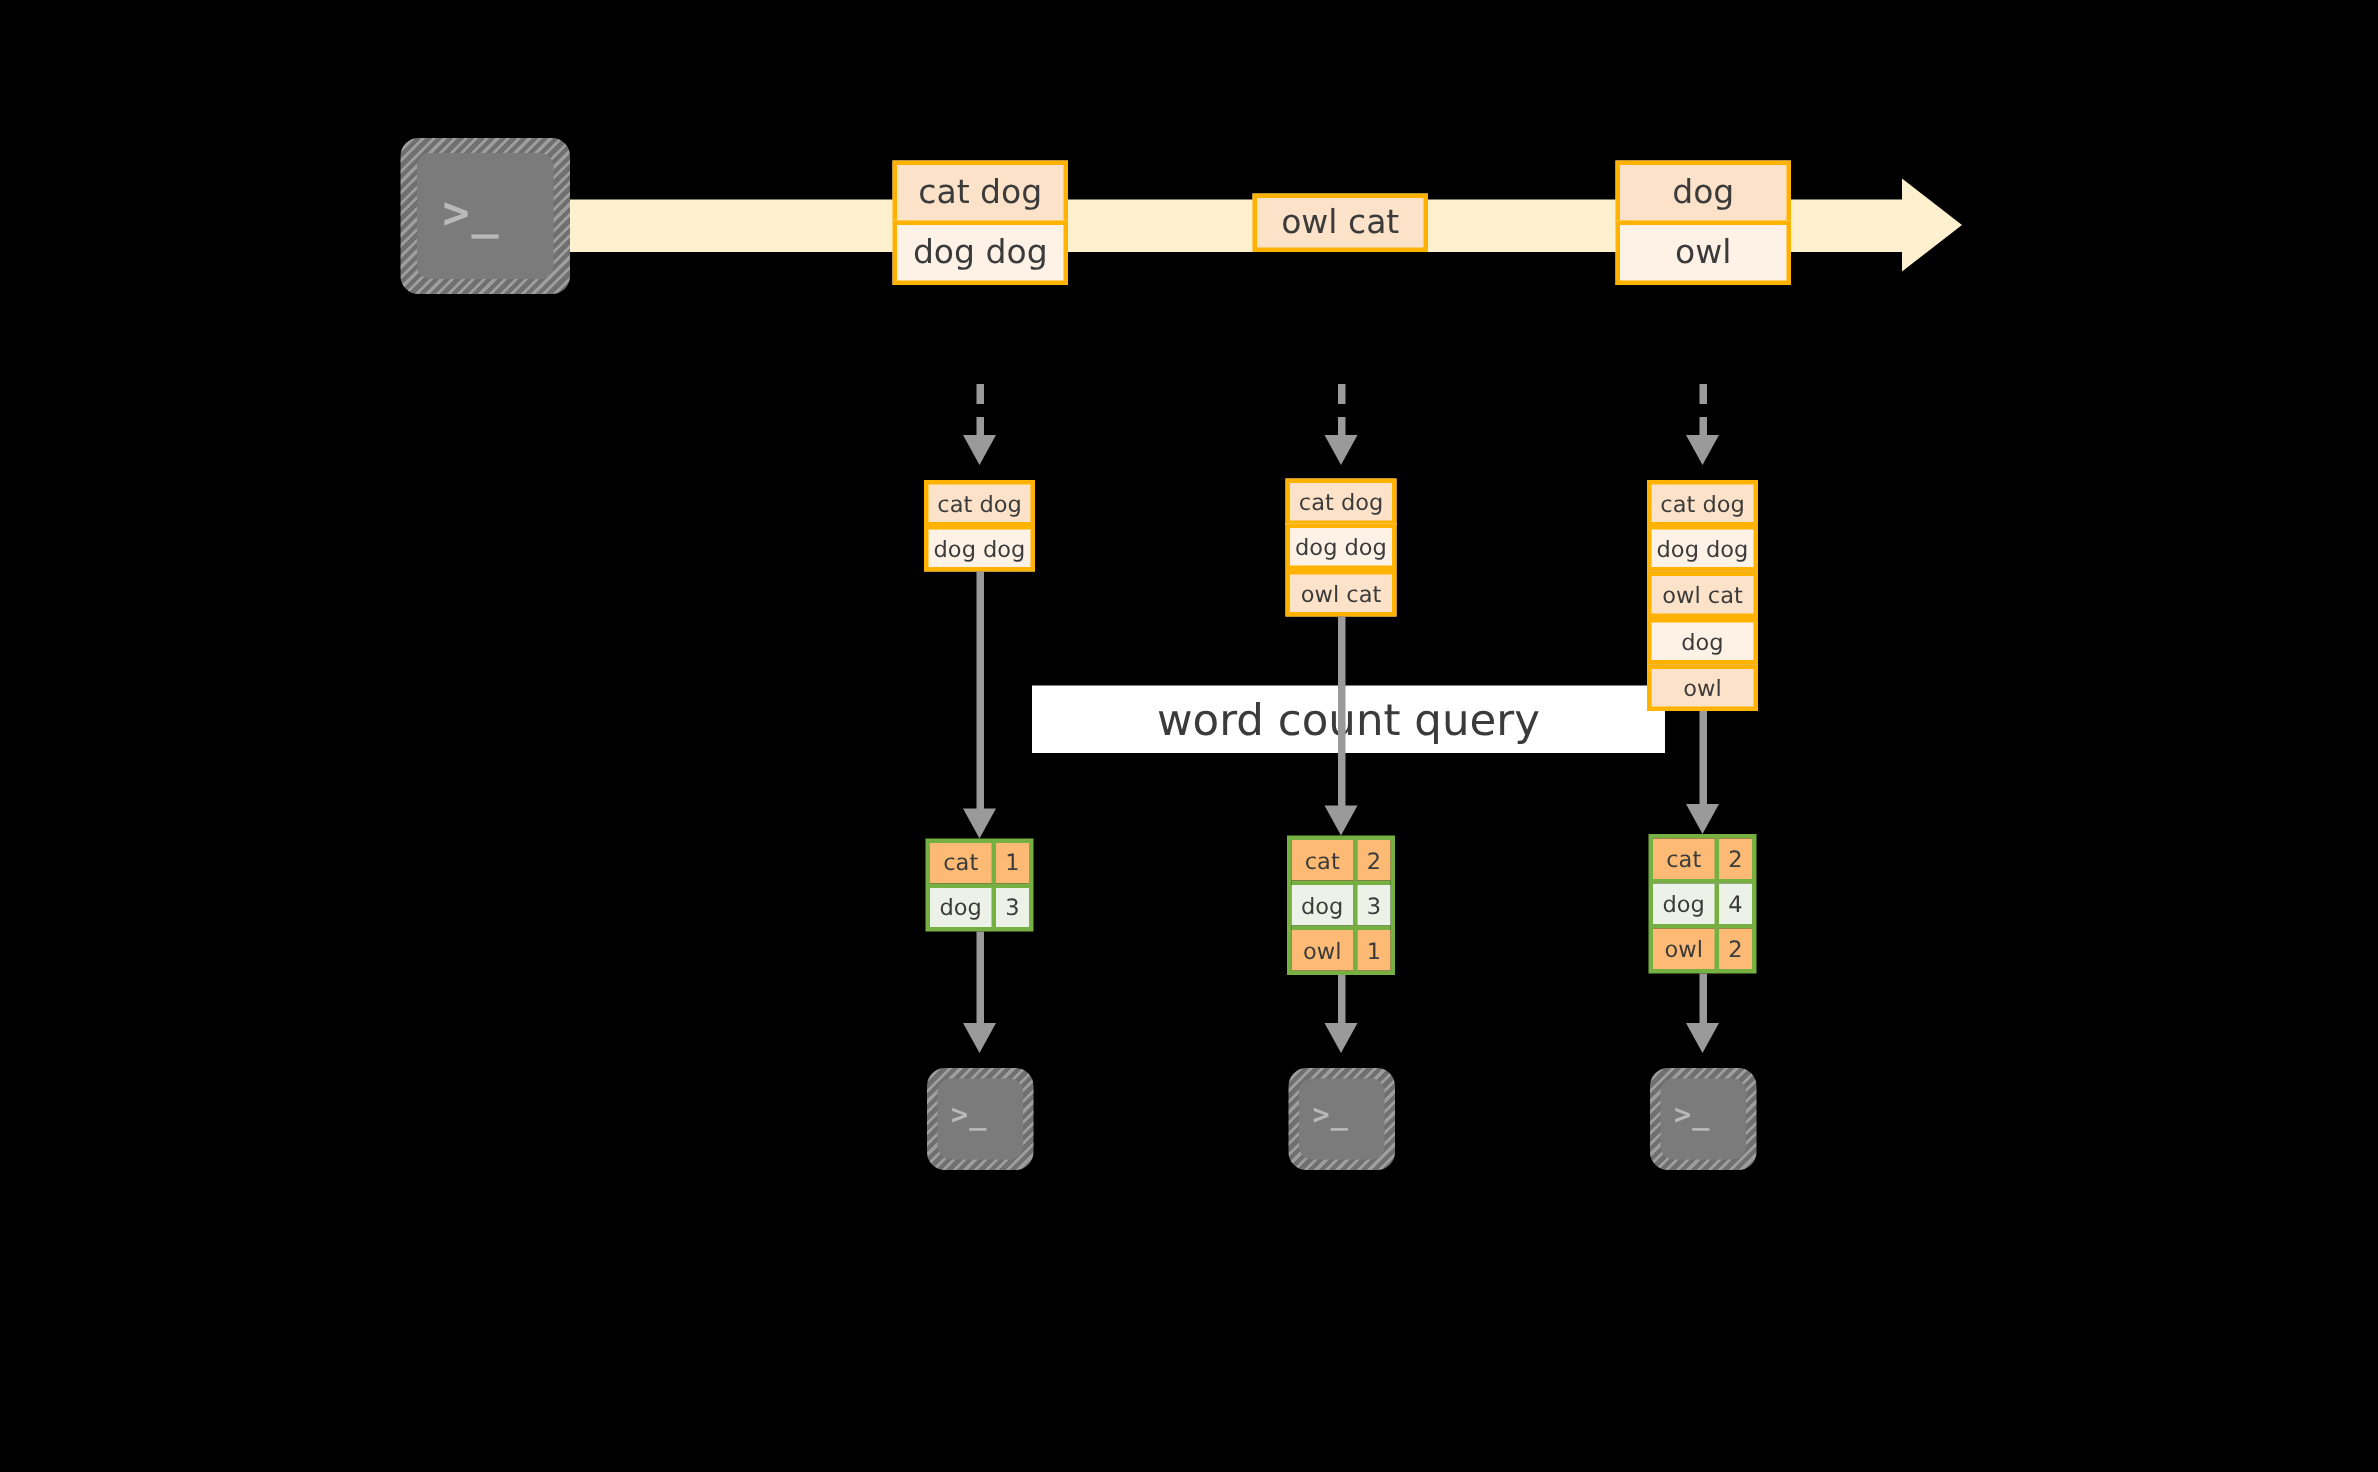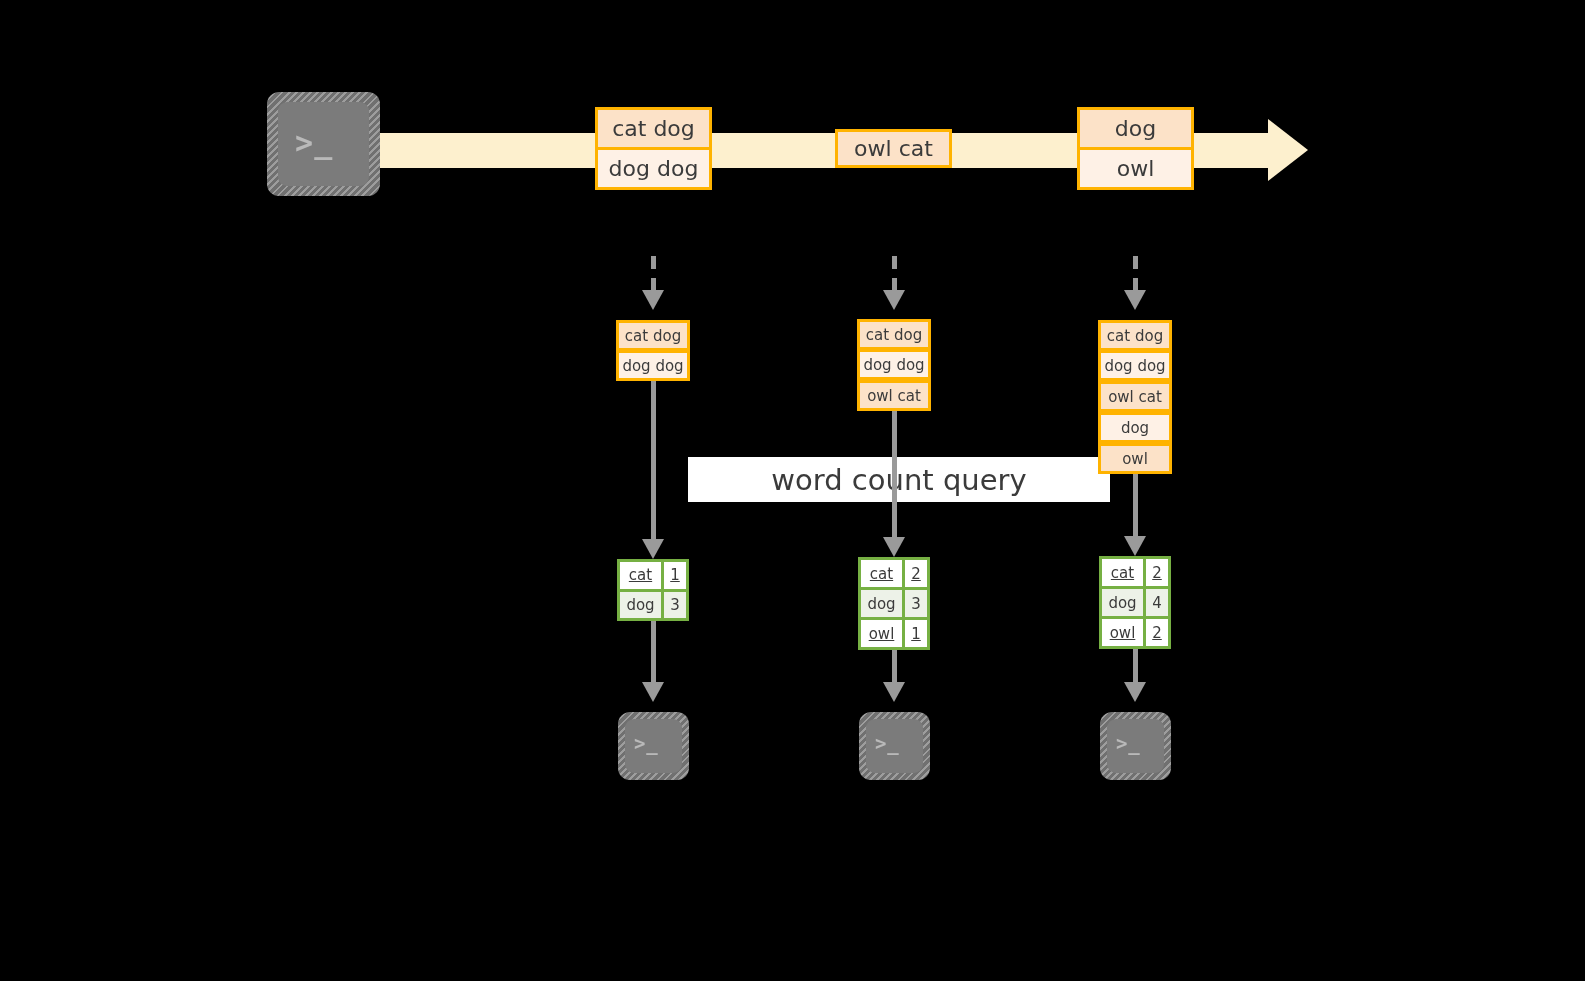--- a/index.html
+++ b/index.html
@@ -24,21 +24,21 @@
   .fill-a{background:#FCE2C8;}
   .fill-b{background:#FEF1E6;}
 
   
   .gtable{border:3px solid #76B043;display:flex;flex-direction:column;}
   .grow{display:flex;flex:1 1 auto;}
   .gcell{display:flex;align-items:center;justify-content:center;color:#3b3b3b;
          box-sizing:border-box;}
   .gcell.word{border-right:3px solid #76B043;}
   .grow + .grow{border-top:3px solid #76B043;}
-  .g-a{background:#ffffff;text-decoration:underline;}
+  .g-a{background:#fdba74;}
   .g-b{background:#EDF2E8;}
 
   
   .vline{background:#9a9a9a;width:5px;}
   .vline-dash{width:5px;
     background:repeating-linear-gradient(to bottom,#9a9a9a 0 13px,transparent 13px 22px);}
   .ahead{width:0;height:0;border-left:11px solid transparent;border-right:11px solid transparent;
          border-top:20px solid #9a9a9a;}
 
   

